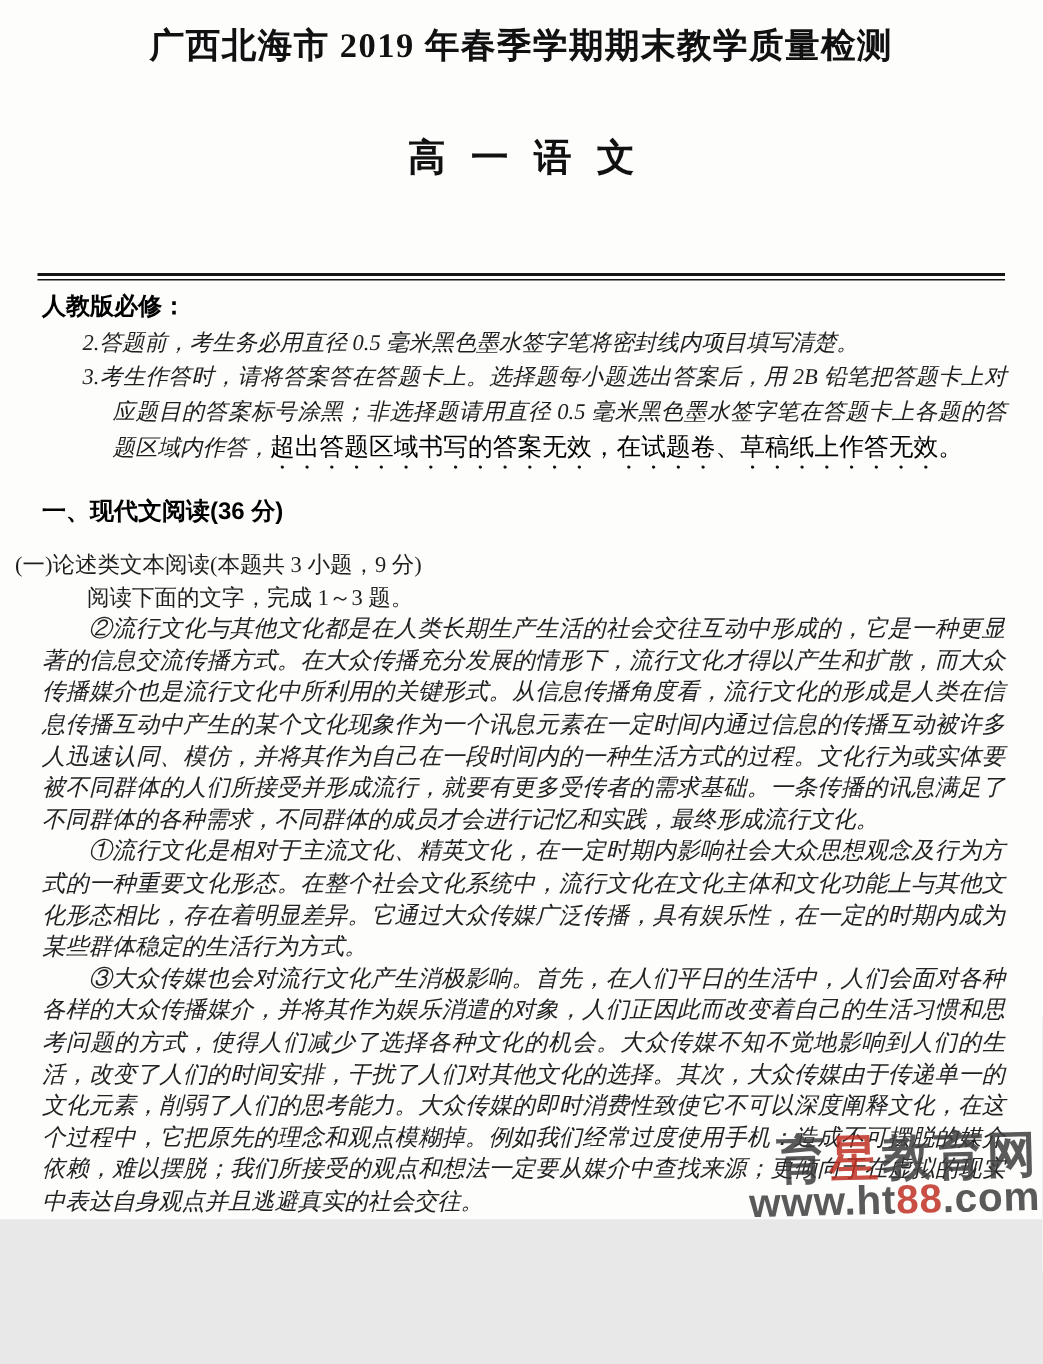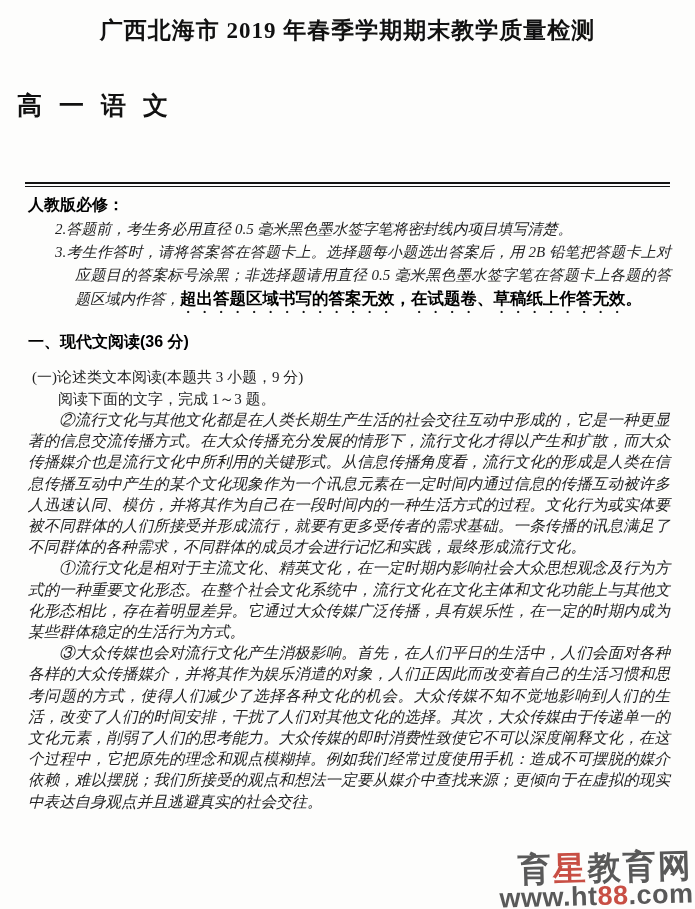--- a/index.html
+++ b/index.html
@@ -1,37 +1,37 @@
 <!DOCTYPE html>
 <html><head>
 <meta charset="utf-8">
 <style>
   html,body { margin:0; padding:0; background:#e8e8e8; }
   .page {
     position:relative;
-    width:695px; height:909px;
+    width:695px; height:813px;
     margin:0 auto;
     background:#fdfdfc;
     overflow:hidden;
     color:#1e1e1e;
     font-family:"Liberation Serif", serif;
   }
   
   .title {
     padding-top:17px;
     text-align:center;
     font-size:23px;
     line-height:27px;
     font-weight:700;
     letter-spacing:1px;
     color:#111;
   }
   .subject {
     margin-top:48px;
-    text-align:left;
+    text-align:center;
     font-size:25px;
     line-height:28px;
     font-weight:700;
     letter-spacing:17px;
     text-indent:17px;
     color:#111;
   }
   .double-rule {
     margin:62px 25px 0 25px;
     height:2px;
@@ -51,39 +51,39 @@
     margin-top:4px;
     font-size:15px;
     line-height:23px;
     font-style:italic;
     text-align:justify;
   }
   .n-item { padding-left:47px; text-indent:-20px; }
   .bold-seg {
     font-family:"Liberation Sans", sans-serif;
     font-style:normal;
-    font-weight:700;
+    font-weight:400;
     font-size:16.5px;
     color:#000;
     -webkit-text-emphasis:filled dot #111;
     -webkit-text-emphasis-position:under right;
     text-emphasis:filled dot #111;
     text-emphasis-position:under right;
   }
   
   .section-heading {
     margin:16px 24px 16px 28px;
     font-family:"Liberation Sans", sans-serif;
     font-weight:700;
     font-size:16px;
     line-height:19px;
     color:#000;
   }
   .subsection {
-    margin:3px 24px 0 32px;
+    margin:3px 24px 0 10px;
     font-size:15px;
     line-height:20px;
   }
   .instruction {
     margin:2px 24px 0 28px;
     font-size:15px;
     line-height:20px;
     text-indent:2em;
   }
   

